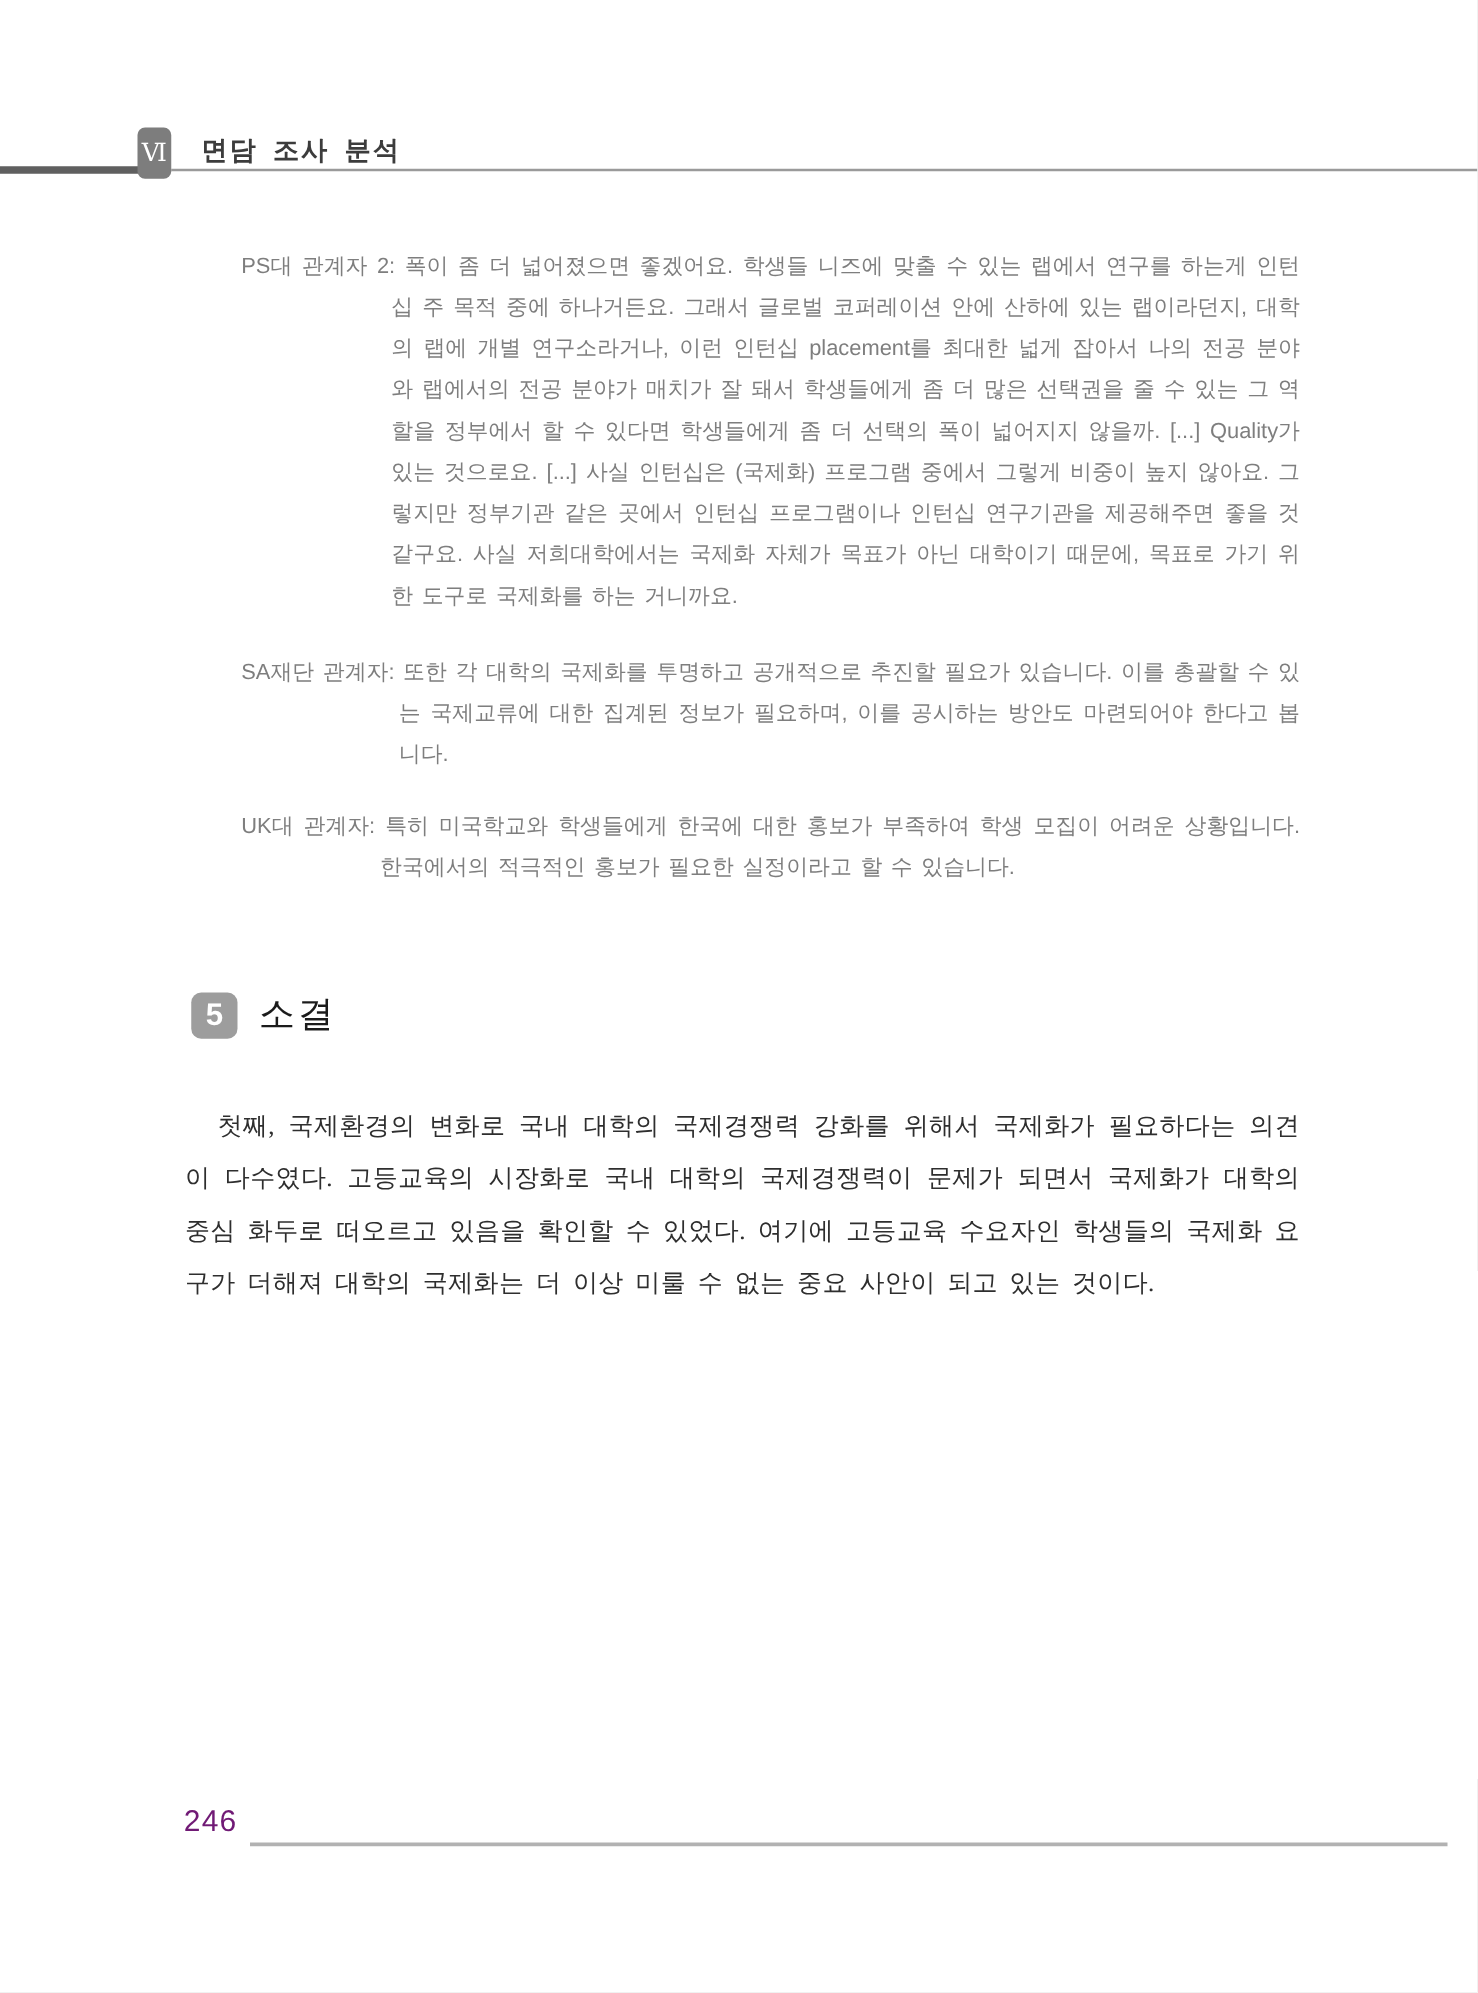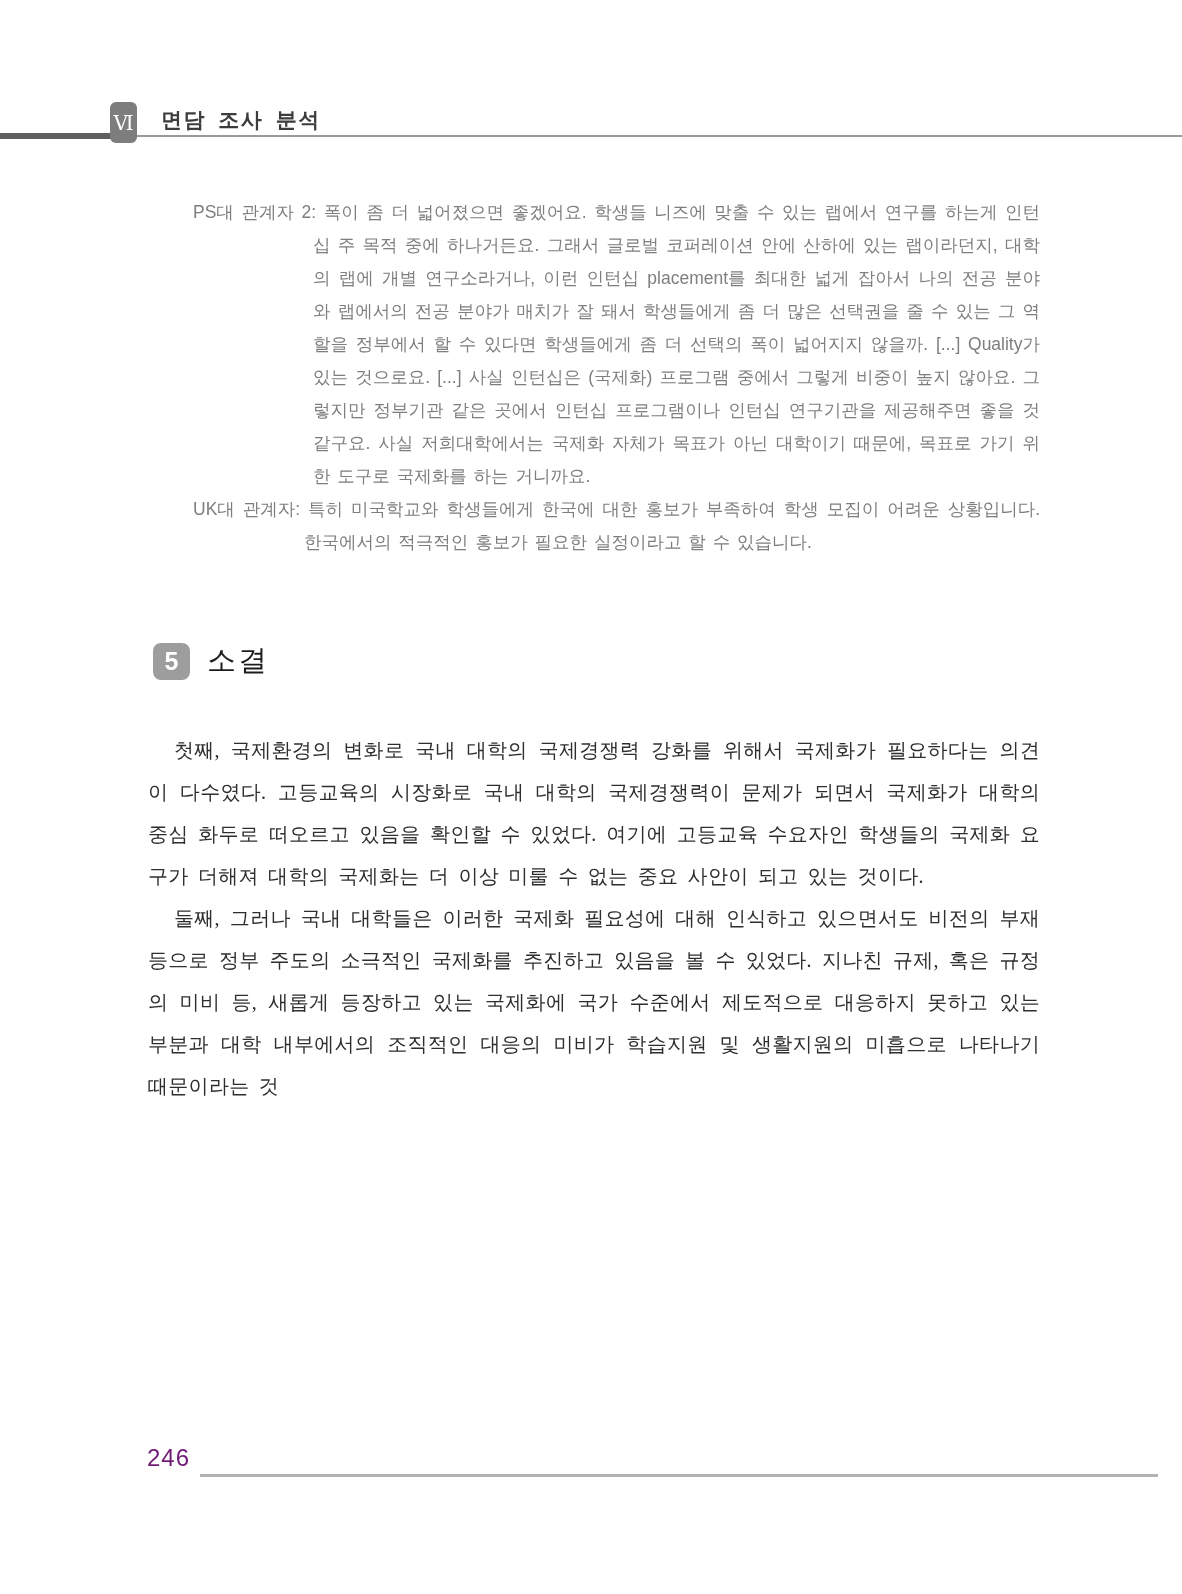--- a/index.html
+++ b/index.html
@@ -44,21 +44,21 @@
   }
   .quote {
     font-size:17.5px; line-height:33px;
     color:#7e7e7e;
     text-align:justify;
     margin-left:45px;
     word-spacing:2px;
   }
   .q1 { margin-top:56px; padding-left:120px; text-indent:-120px; }
   .q2 { margin-top:28px; padding-left:126px; text-indent:-126px; }
-  .q3 { padding-left:111px; text-indent:-111px; }
+  .q3 { margin-top:24px; padding-left:111px; text-indent:-111px; }
 
   .body-para {
     font-family:"Liberation Serif","DejaVu Serif",serif;
     font-size:20px; line-height:43px;
     color:#2e2e2e;
     text-align:justify;
     text-indent:26px;
     word-spacing:4px;
     letter-spacing:0.3px;
   }
@@ -105,31 +105,31 @@
       <span>Ⅵ</span>
     </div>
     <div class="chapter-title">면담 조사 분석</div>
   </header>
 
   <main>
 
     <p class="quote q1"><span>PS대 관계자 2:</span> <span>폭이 좀 더 넓어졌으면 좋겠어요. 학생들 니즈에 맞출 수 있는 랩에서 연구를 하는게 인턴십 주 목적 중에 하나거든요. 그래서 글로벌 코퍼레이션 안에 산하에 있는 랩이라던지, 대학의 랩에 개별 연구소라거나, 이런 인턴십 placement를 최대한 넓게 잡아서 나의 전공 분야와 랩에서의 전공 분야가 매치가 잘 돼서 학생들에게 좀 더 많은 선택권을 줄 수 있는 그 역할을 정부에서 할 수 있다면 학생들에게 좀 더 선택의 폭이 넓어지지 않을까. [...] Quality가 있는 것으로요. [...] 사실 인턴십은 (국제화) 프로그램 중에서 그렇게 비중이 높지 않아요. 그렇지만 정부기관 같은 곳에서 인턴십 프로그램이나 인턴십 연구기관을 제공해주면 좋을 것 같구요. 사실 저희대학에서는 국제화 자체가 목표가 아닌 대학이기 때문에, 목표로 가기 위한 도구로 국제화를 하는 거니까요.</span></p>
 
 
+    <p class="quote q2"><span>SA재단 관계자:</span> <span>또한 각 대학의 국제화를 투명하고 공개적으로 추진할 필요가 있습니다. 이를 총괄할 수 있는 국제교류에 대한 집계된 정보가 필요하며, 이를 공시하는 방안도 마련되어야 한다고 봅니다.</span></p>
 
     <p class="quote q3"><span>UK대 관계자:</span> <span>특히 미국학교와 학생들에게 한국에 대한 홍보가 부족하여 학생 모집이 어려운 상황입니다. 한국에서의 적극적인 홍보가 필요한 실정이라고 할 수 있습니다.</span></p>
 
     <div class="section-heading">
       <span class="sec-badge">5</span>
       <span class="sec-title">소결</span>
     </div>
 
     <div class="body-block">
       <p class="body-para">첫째, 국제환경의 변화로 국내 대학의 국제경쟁력 강화를 위해서 국제화가 필요하다는 의견이 다수였다. 고등교육의 시장화로 국내 대학의 국제경쟁력이 문제가 되면서 국제화가 대학의 중심 화두로 떠오르고 있음을 확인할 수 있었다. 여기에 고등교육 수요자인 학생들의 국제화 요구가 더해져 대학의 국제화는 더 이상 미룰 수 없는 중요 사안이 되고 있는 것이다.</p>
-      <p class="body-para">둘째, 그러나 국내 대학들은 이러한 국제화 필요성에 대해 인식하고 있으면서도 비전의 부재 등으로 정부 주도의 소극적인 국제화를 추진하고 있음을 볼 수 있었다. 지나친 규제, 혹은 규정의 미비 등, 새롭게 등장하고 있는 국제화에 국가 수준에서 제도적으로 대응하지 못하고 있는 부분과 대학 내부에서의 조직적인 대응의 미비가 학습지원 및 생활지원의 미흡으로 나타나기 때문이라는 것</p>
     </div>
 
   </main>
 
   <footer>
     <span class="page-num">246</span>
     <div class="footer-rule"></div>
   </footer>
 
 </div>

